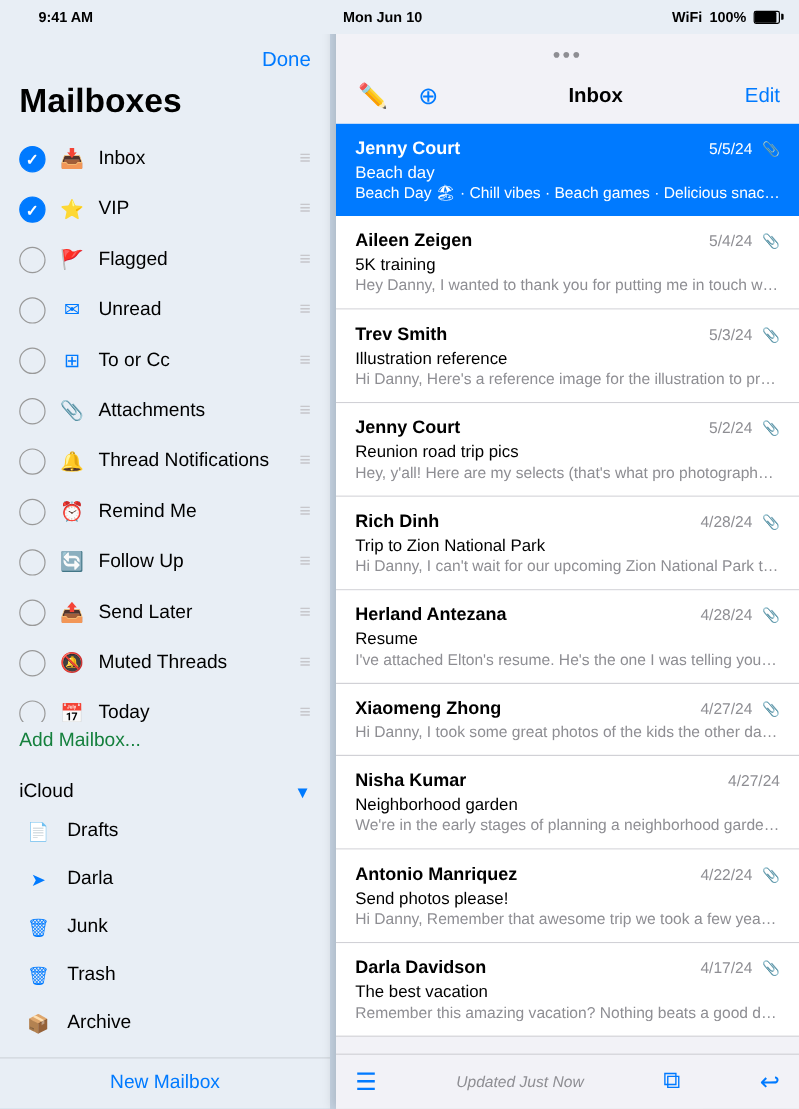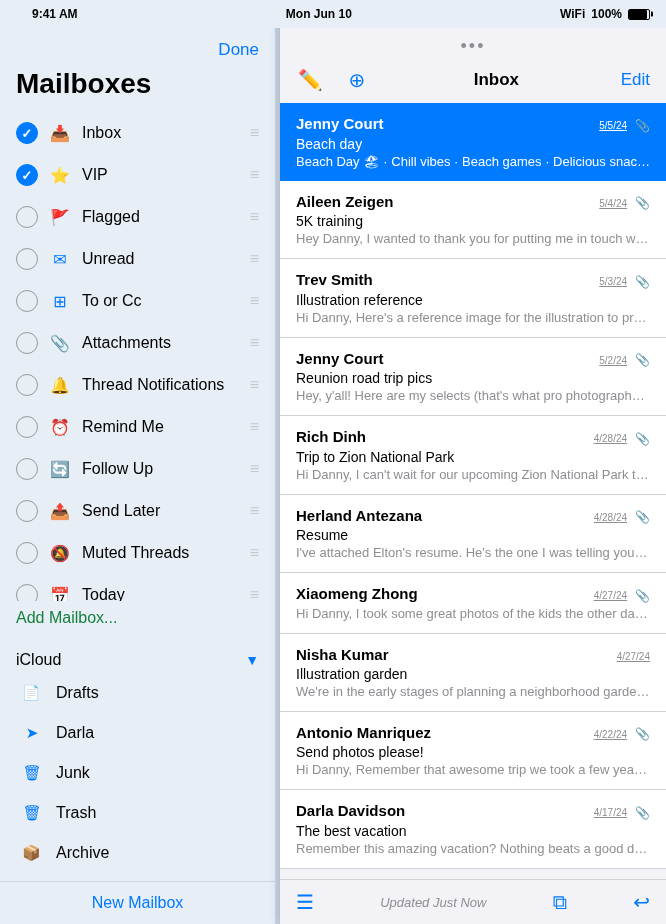--- a/index.html
+++ b/index.html
@@ -296,23 +296,22 @@
       font-weight: 600;
       color: #000;
     }
     .email-item:first-child .email-sender,
     .email-item:first-child .email-subject,
     .email-item:first-child .email-preview,
     .email-item:first-child .email-date {
       color: white;
     }
     .email-date {
-      font-size: 10px;
+      font-size: 13px;
       color: #8e8e93;
-      text-decoration: underline;
     }
     .email-subject {
       font-size: 14px;
       font-weight: 400;
       color: #000;
       margin-bottom: 2px;
     }
     .email-preview {
       font-size: 13px;
       color: #8e8e93;
@@ -591,21 +590,21 @@
         </div>
         <div class="email-preview">Hi Danny, I took some great photos of the kids the other day. Check out those smiles!</div>
       </div>
       <div class="email-item">
         <div class="email-item-header">
           <span class="email-sender">Nisha Kumar</span>
           <div class="email-date-row">
             <span class="email-date">4/27/24</span>
           </div>
         </div>
-        <div class="email-subject">Illustration garden</div>
+        <div class="email-subject">Neighborhood garden</div>
         <div class="email-preview">We're in the early stages of planning a neighborhood garden. Each family would...</div>
       </div>
       <div class="email-item">
         <div class="email-item-header">
           <span class="email-sender">Antonio Manriquez</span>
           <div class="email-date-row">
             <span class="email-date">4/22/24</span>
             <span class="email-attachment-icon">📎</span>
           </div>
         </div>

